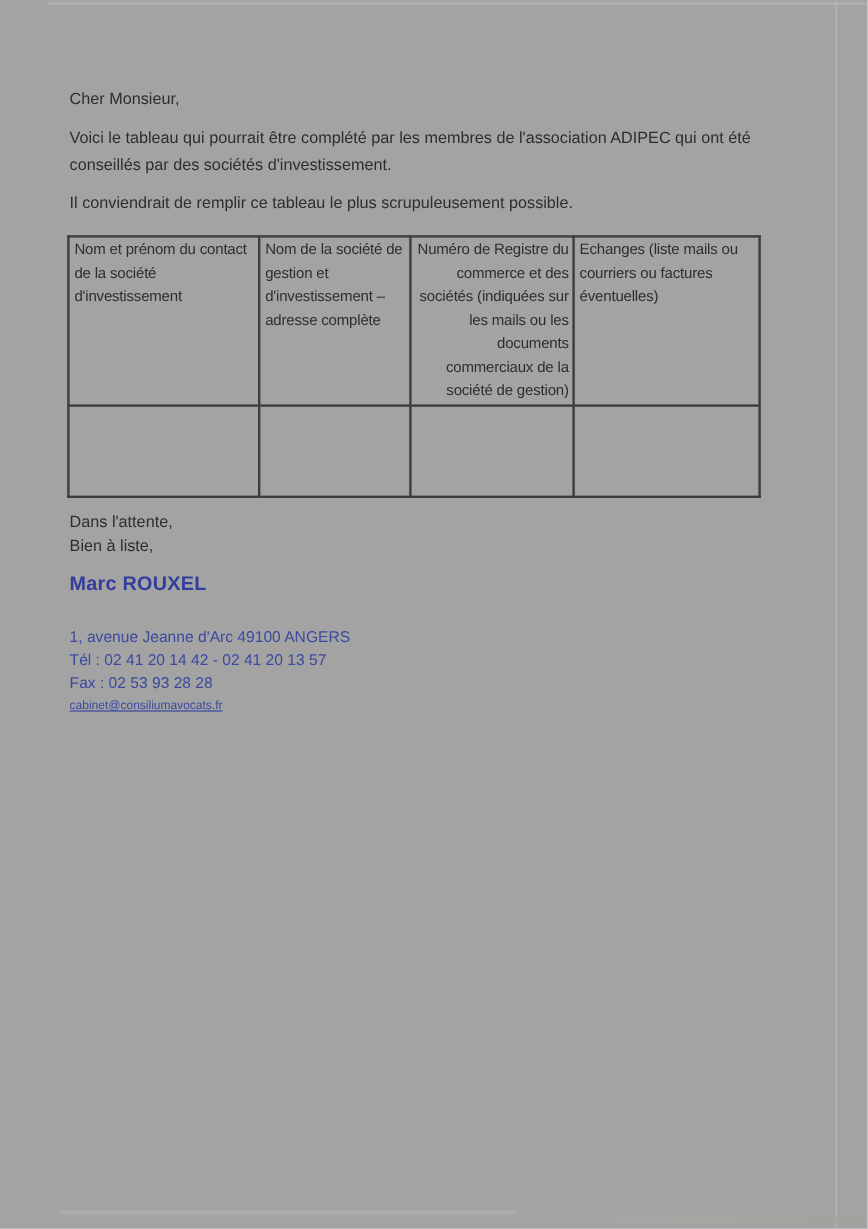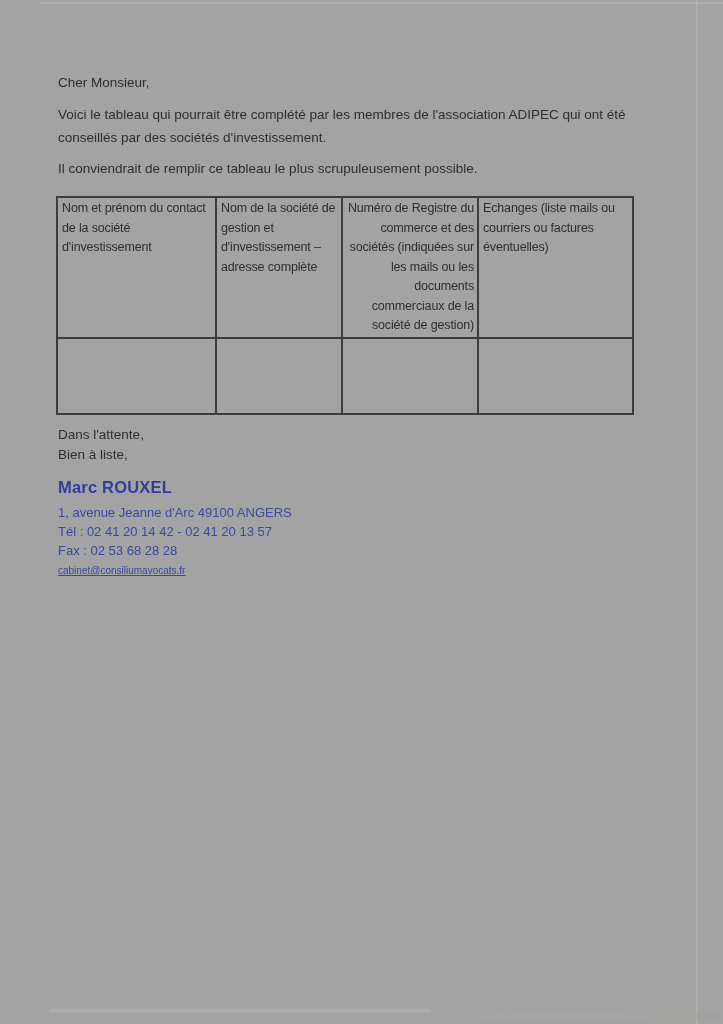--- a/index.html
+++ b/index.html
@@ -107,21 +107,21 @@
   .signature {
     position: absolute;
     top: 478px; left: 58px;
     color: #3b49a0;
   }
   .sig-name {
     font-size: 16.5px;
     font-weight: bold;
     color: #333d9c;
     letter-spacing: 0.2px;
-    margin-bottom: 6px;
+    margin-bottom: 24px;
   }
   .sig-line {
     font-size: 13px;
     line-height: 19px;
   }
   .sig-email {
     display: inline-block;
     font-size: 10px;
     line-height: 19px;
     color: #3b49a0;
@@ -167,17 +167,17 @@
 
   <div class="closing">
     <div>Dans l'attente,</div>
     <div>Bien à liste,</div>
   </div>
 
   <div class="signature">
     <div class="sig-name">Marc ROUXEL</div>
     <div class="sig-line">1, avenue Jeanne d'Arc 49100 ANGERS</div>
     <div class="sig-line">Tél : 02 41 20 14 42 - 02 41 20 13 57</div>
-    <div class="sig-line">Fax : 02 53 68 28 28</div>
+    <div class="sig-line">Fax : 02 53 93 28 28</div>
     <a class="sig-email">cabinet@consiliumavocats.fr</a>
   </div>
 
 </div>
 
 </body></html>

